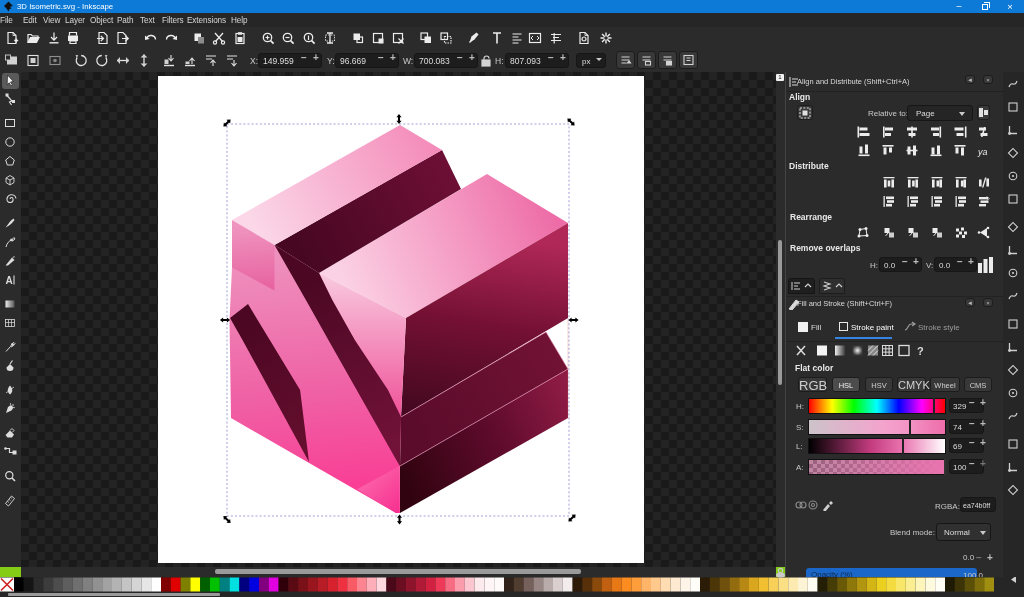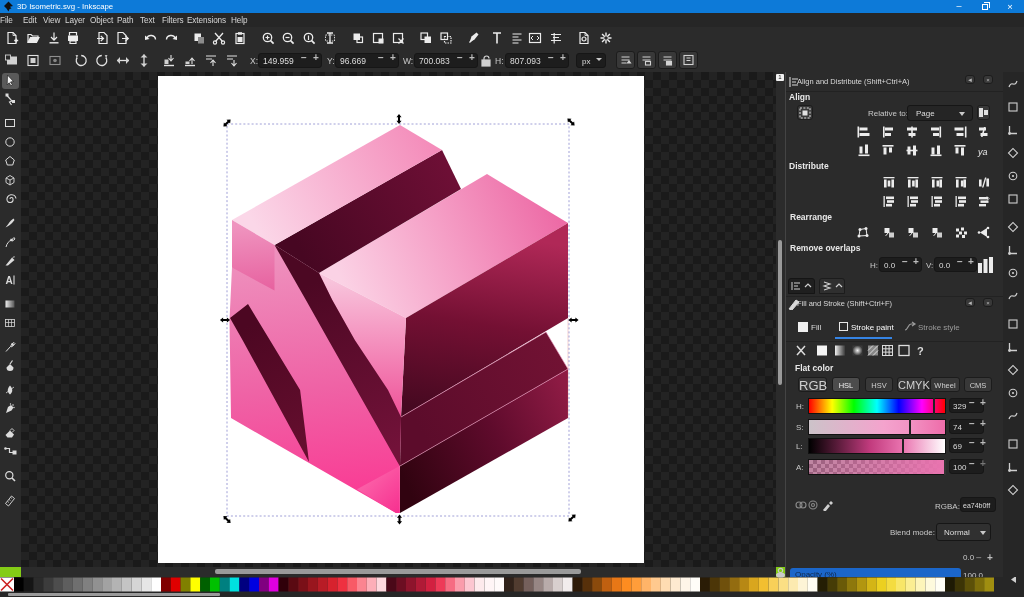--- a/index.html
+++ b/index.html
@@ -784,21 +784,21 @@
     <div class="small" style="left:149px;top:430px;">RGBA:</div>
     <div class="field" style="left:174px;top:425px;width:36px;height:15px;line-height:15px;padding-left:2px;font-size:7px;">ea74b0ff</div>
 
     <div class="small" style="left:104px;top:456px;">Blend mode:</div>
     <div class="field" style="left:150px;top:451px;width:55px;height:18px;line-height:18px;padding-left:7px;font-size:8px;background:#303030;">Normal</div>
     <div class="abs" style="left:194px;top:459px;width:0;height:0;border-left:3.5px solid transparent;border-right:3.5px solid transparent;border-top:4px solid #c9c9c9;"></div>
 
     <div class="small" style="left:177px;top:481px;">0.0</div>
     <div class="fminus" style="left:190px;top:480px;color:#777;">−</div>
       <div class="fplus" style="left:201px;top:480px;">+</div>
-    <div class="abs" style="left:4px;top:496px;width:171px;height:14px;background:#1b66c9;border-radius:3px 3px 0 0;color:#10284a;font-size:8px;line-height:14px;padding-left:5px;">Opacity (%)</div>
+    <div class="abs" style="left:20px;top:496px;width:171px;height:14px;background:#1b66c9;border-radius:3px 3px 0 0;color:#10284a;font-size:8px;line-height:14px;padding-left:5px;">Opacity (%)</div>
     <div class="small" style="left:177px;top:499px;">100.0</div>
   </div>
   <div id="rightbar" class="abs dots">
       <svg width="21" height="505" style="position:absolute">
         <path d="M6,15 C8.5,7.5 11.5,16.5 14,9" fill="none" stroke="#cfcfcf" stroke-width="1.2"></path>
         <rect x="6" y="31" width="8" height="8" fill="none" stroke="#cfcfcf" stroke-width="1.1"></rect>
         <path d="M6.5,54 L6.5,61.5 L14,61.5" fill="none" stroke="#cfcfcf" stroke-width="1.3"></path>
         <circle cx="6.5" cy="61.5" r="1.4" fill="#cfcfcf"></circle>
         <g transform="translate(10,81) rotate(45)">
           <rect x="-3.2" y="-3.2" width="6.4" height="6.4" fill="none" stroke="#cfcfcf" stroke-width="1.1"></rect>

